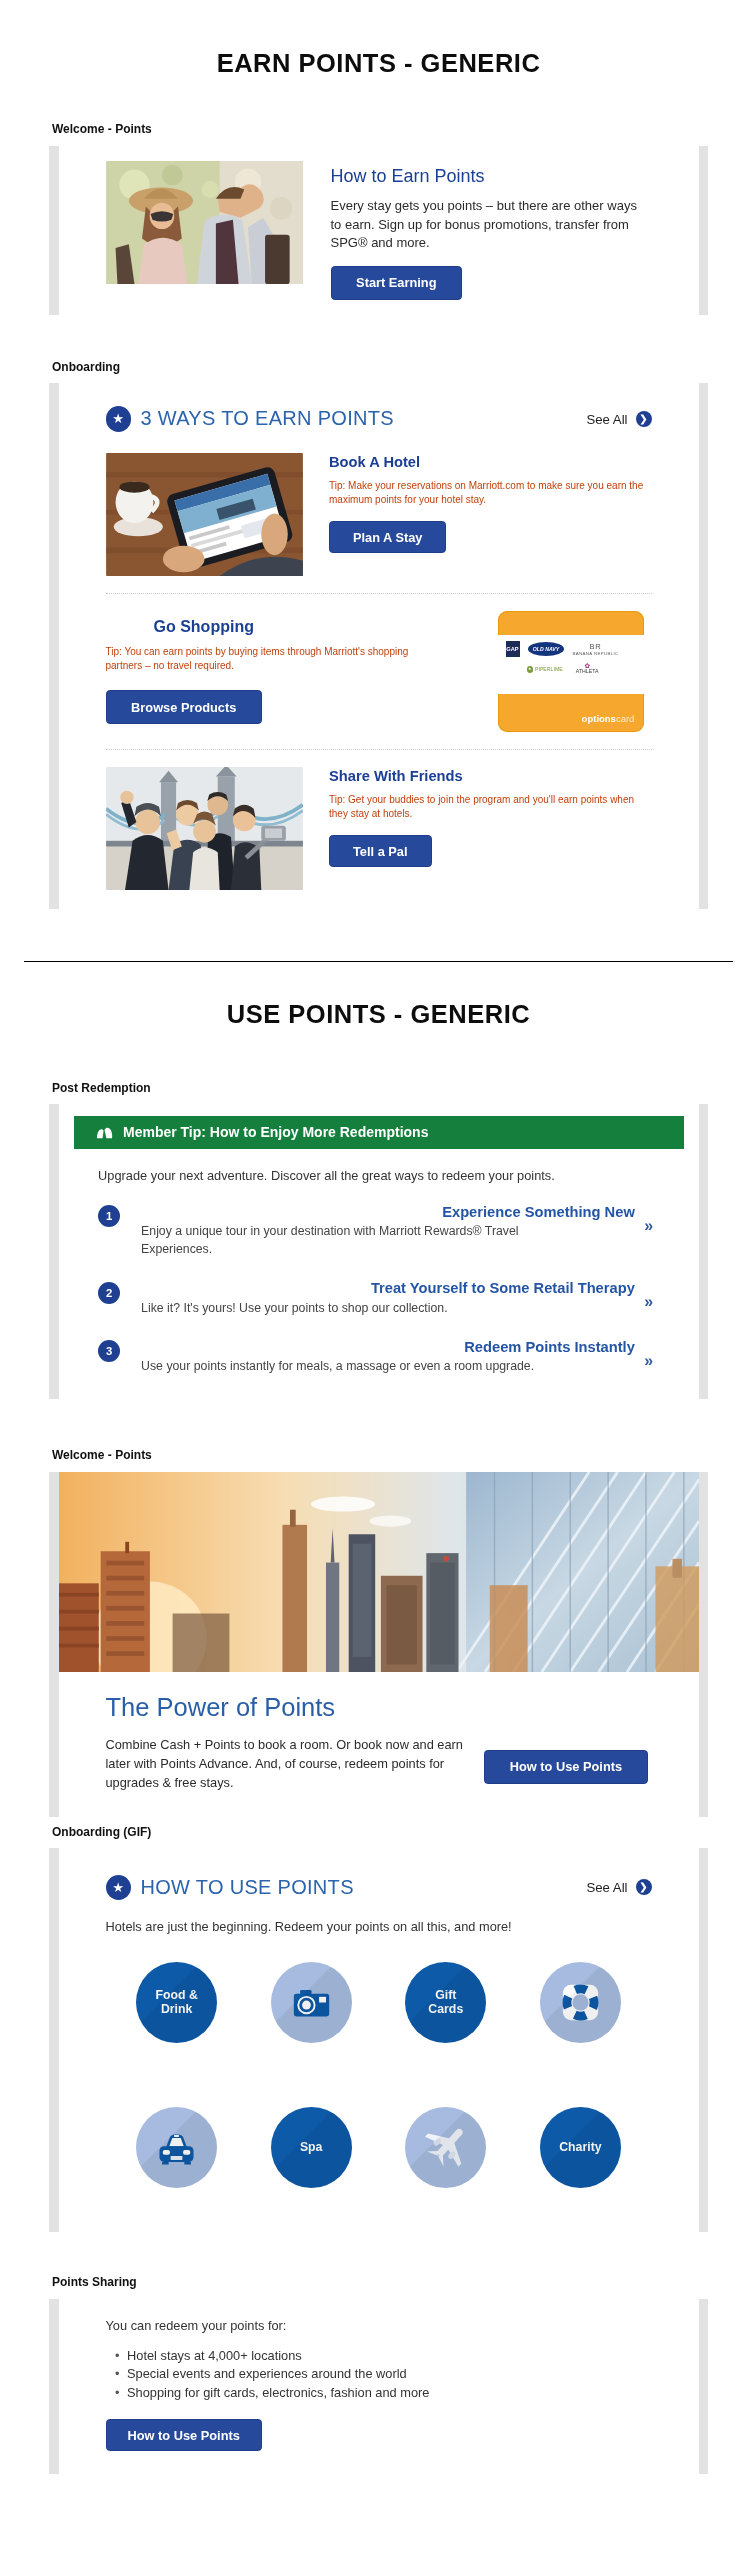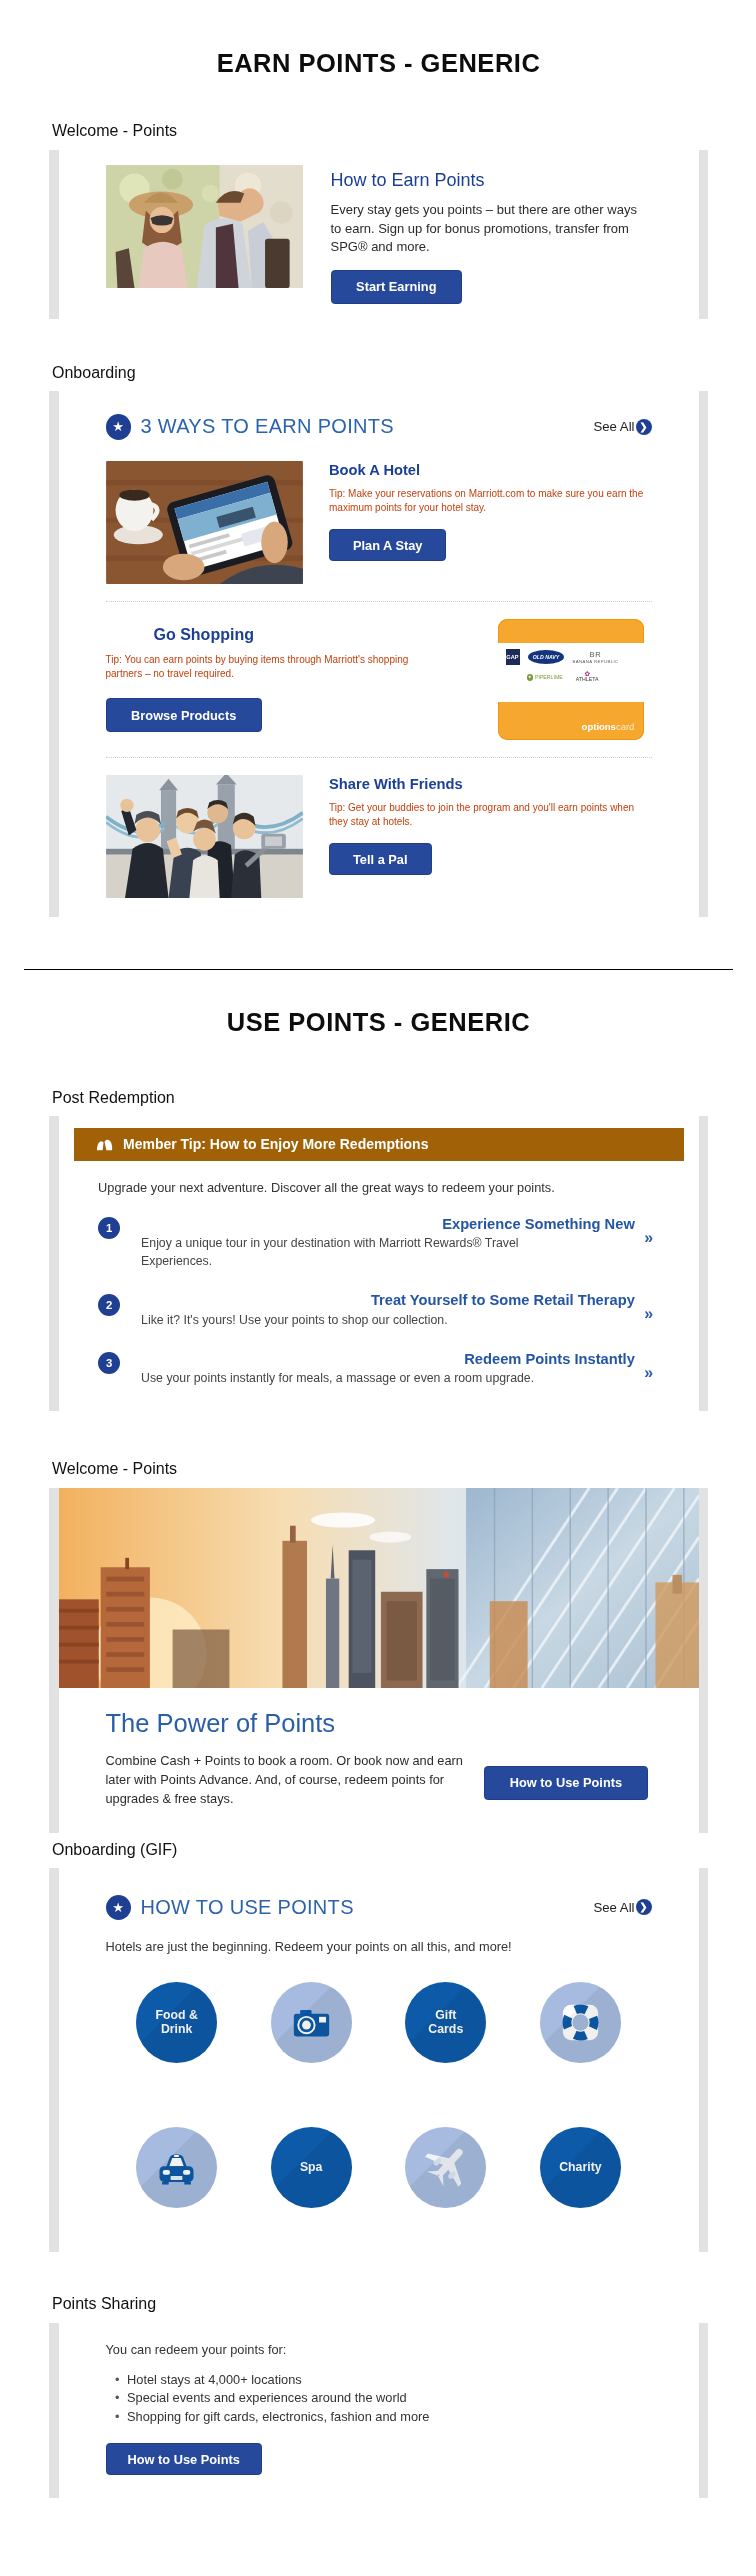--- a/index.html
+++ b/index.html
@@ -6,21 +6,21 @@
   body {
     width: 757px; height: 2576px; overflow: hidden;
     background: #ffffff;
     font-family: "Liberation Sans", sans-serif;
     color: #2f2f2f;
     position: relative;
   }
   .page-title { text-align: center; font-size: 25.5px; font-weight: 600; color: #0d0d0d; letter-spacing: 0.5px; }
   #earn-title { padding-top: 49px; }
   #use-title { margin-top: 38px; }
-  .section-label { margin-left: 52px; font-size: 16px; font-weight: 400; color: #111; }
+  .section-label { margin-left: 52px; font-size: 12px; font-weight: 700; color: #111; }
   .section-divider { border: none; border-top: 1.9px solid #000; margin: 52px 23.6px 0 23.6px; }
 
   
   .device-frame { display: flex; margin: 9.5px 49px 0 49px; }
   .frame-bar { width: 9.5px; background: #e2e2e2; flex: 0 0 9.5px; }
   .frame-content { flex: 1; background: #fff; }
 
   
   .blue-h { color: #1b3f94; margin-left: 48px; }
   .tip-text { font-size: 10px; color: #c2410c; line-height: 1.42; }
@@ -38,21 +38,21 @@
   .card-welcome1 p { font-size: 13px; line-height: 1.45; max-width: 312px; color: #2b2b2b; }
   .card-welcome1 .btn { margin-top: 12.3px; }
 
   
   .card-onboard .frame-content { padding: 23px 47px 19px 47px; }
   .onboard-header { display: flex; align-items: center; justify-content: space-between; margin-bottom: 21px; }
   .onboard-header .left { display: flex; align-items: center; gap: 9.5px; }
   .star-badge { width: 25.5px; height: 25.5px; border-radius: 50%; background: #1f4092; color: #fff;
     font-size: 13.2px; line-height: 25.5px; text-align: center; flex: 0 0 25.5px; }
   .onboard-title { font-size: 20px; color: #2b63ad; letter-spacing: 0.3px; font-weight: 400; }
-  .see-all { display: flex; align-items: center; gap: 1px; cursor: pointer; }
+  .see-all { display: flex; align-items: flex-end; gap: 8px; cursor: pointer; }
   .see-all-label { font-size: 13.2px; color: #222; }
   .chev-badge { width: 16px; height: 16px; border-radius: 50%; background: #1f4092; color: #fff;
     font-size: 9.5px; line-height: 16px; text-align: center; font-weight: bold; }
   .onboard-item { display: flex; gap: 26.5px; }
   .onboard-item h4 { font-size: 14.7px; font-weight: 700; margin: 1.9px 0 8.5px 0; }
   .onboard-item .tip-text { max-width: 317px; }
   .onboard-item .btn { margin-top: 14px; padding: 7.6px 23px; }
   .dashed-div { border: none; border-top: 1.9px dotted #cdcdcd; margin: 17px 0; }
   .shop-row { display: flex; align-items: center; }
   .shop-left { flex: 1; }
@@ -74,21 +74,21 @@
   .brand-piperlime { font-size: 5.2px; color: #7a9c3a; display: flex; align-items: center; gap: 1.9px; }
   .brand-piperlime .dot { width: 6.6px; height: 6.6px; border-radius: 50%; background: #7a9c3a; color:#fff; font-size:4.7px; text-align:center; line-height:6.6px; }
   .brand-athleta { font-size: 5.2px; color: #3a3a3a; text-align: center; }
   .brand-athleta .fl { color: #a0277e; font-size: 6.6px; line-height: 3.8px; }
   .gift-footer { position: absolute; right: 9.5px; bottom: 7.6px; font-size: 9.5px; color: #fff; }
   .gift-footer b { font-weight: bold; }
   .gift-footer span { opacity: 0.75; }
 
   
   .card-postred .frame-content { padding: 12.3px 15px 23px 15px; }
-  .memtip-bar { background: #a16207; color: #fff; display: flex; align-items: center; gap: 9.5px;
+  .memtip-bar { background: #15803d; color: #fff; display: flex; align-items: center; gap: 9.5px;
     padding: 7.6px 11.3px 7.6px 21px; }
   .memtip-bar .bar-title { font-size: 14px; font-weight: bold; }
   .memtip-body { padding: 19px 24.6px 0 24.6px; }
   .memtip-intro { font-size: 12.8px; color: #333; }
   .red-item { display: flex; margin-top: 21px; align-items: flex-start; }
   .num-badge { width: 22px; height: 22px; border-radius: 50%; background: #1f4092; color: #fff;
     font-size: 11.3px; font-weight: bold; text-align: center; line-height: 22px; flex: 0 0 22px; margin-top: 1.9px; }
   .red-item .item-text { margin-left: 21px; flex: 1; }
   .red-item h4 { font-size: 14.7px; font-weight: 700; color: #2455a4; margin-bottom: 3.8px; text-align: right; }
   .red-item p { font-size: 12.3px; color: #444; line-height: 1.45; max-width: 444px; }

